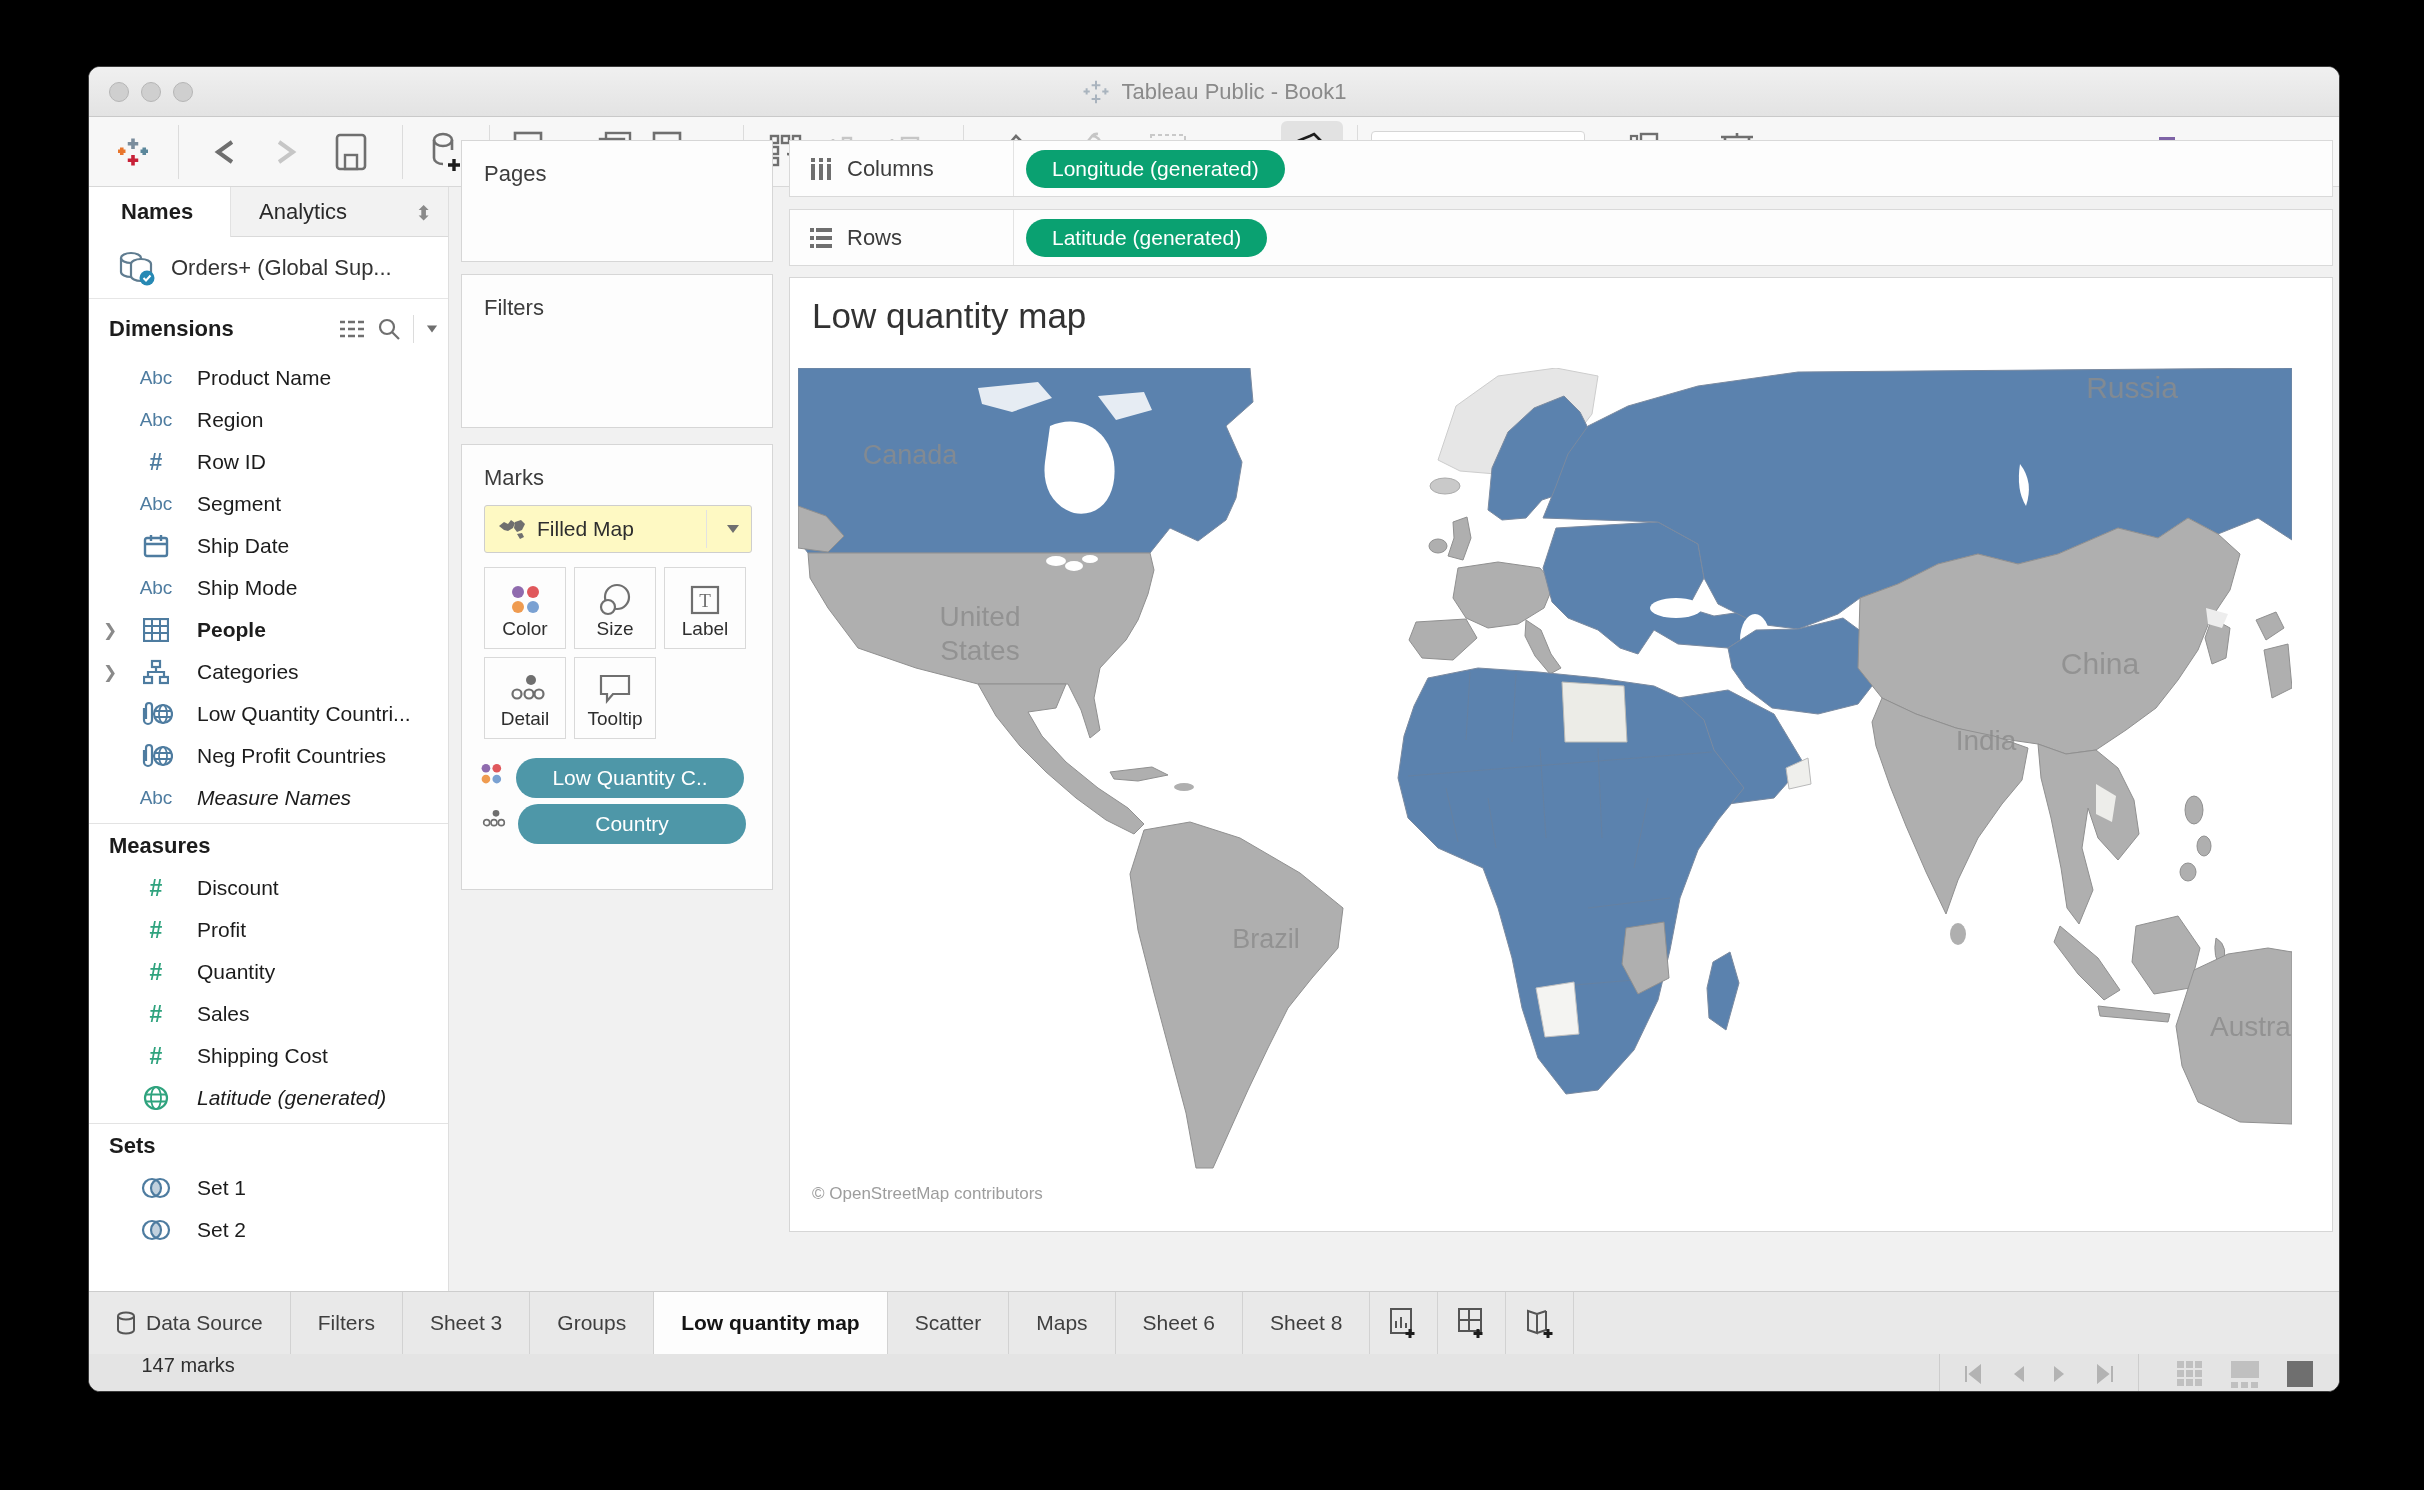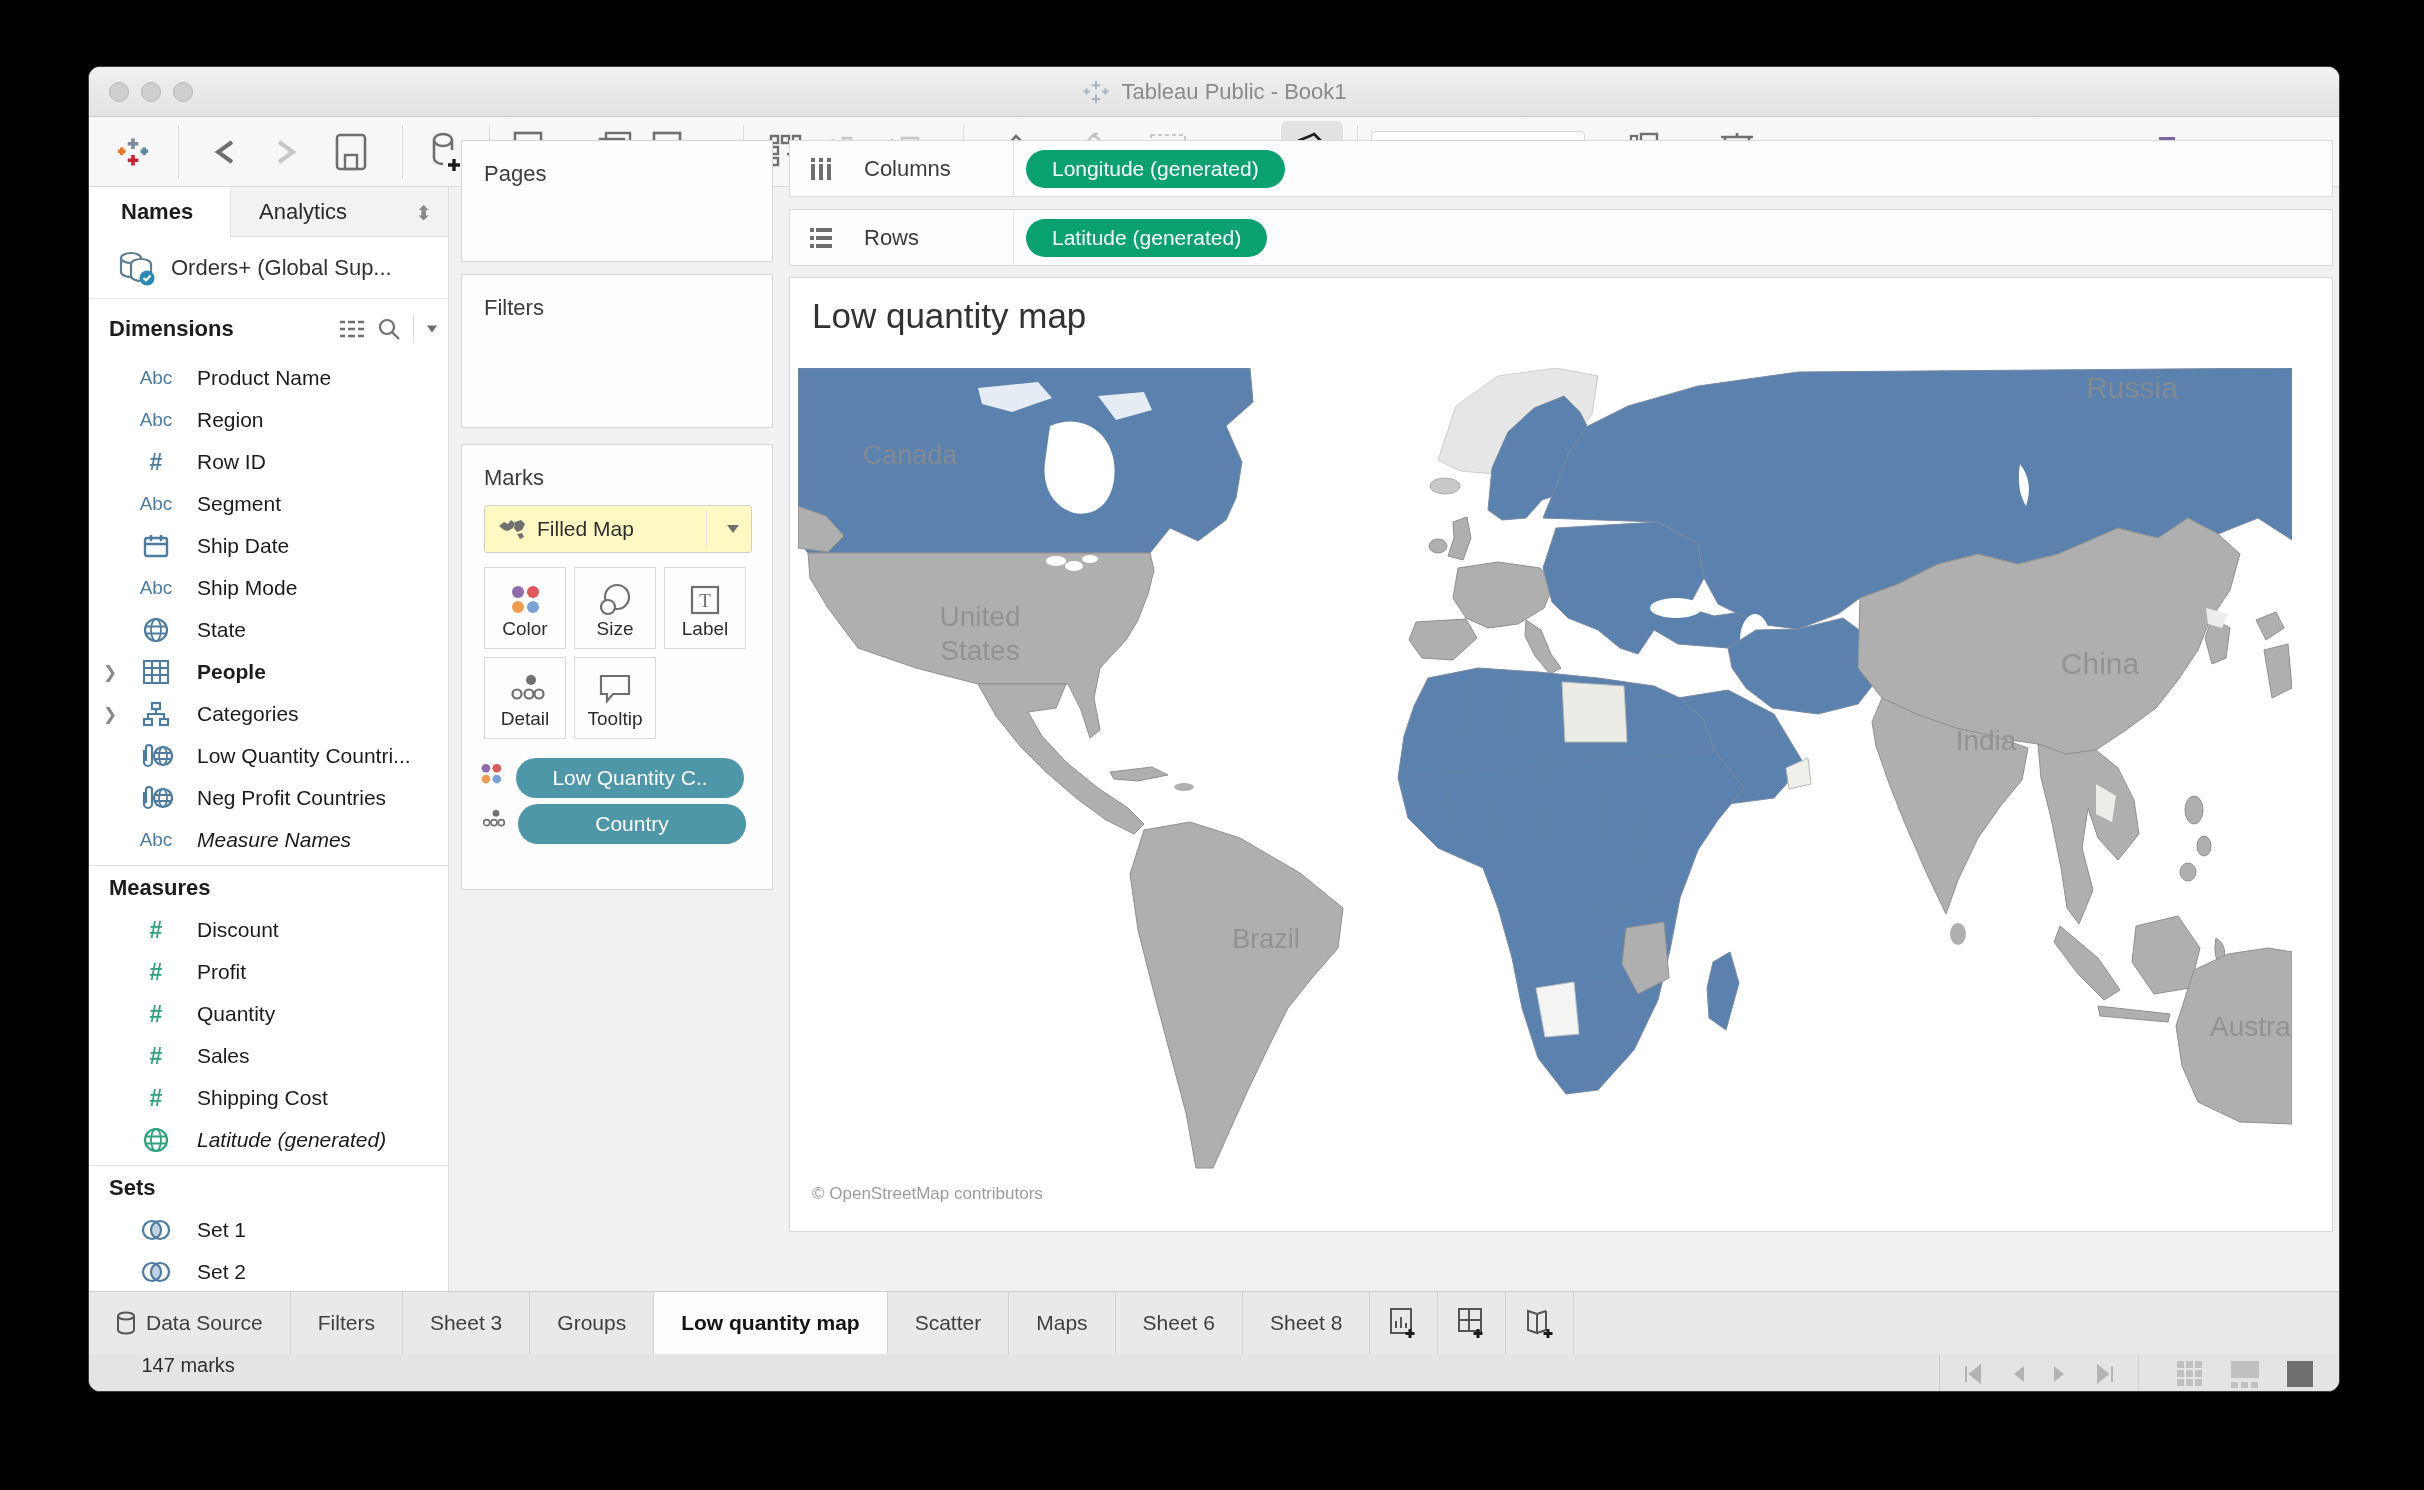--- a/index.html
+++ b/index.html
@@ -74,21 +74,21 @@
           padding-bottom:8px; font-size:19px; color:#2e2e2e; }
   .mbtn svg { position:absolute; top:14px; }
   .mpill-row { position:absolute; left:16px; display:flex; align-items:center; gap:12px; }
   .mpill { height:40px; border-radius:20px; color:#fff; font-size:21px; display:flex; align-items:center;
            justify-content:center; padding:0 20px; width:228px; white-space:nowrap; overflow:hidden;margin-top:8px; }
 
   
   .shelf { position:absolute; left:700px; width:1544px; height:57px; background:#fdfdfd; border:1px solid #d9d9d9;
            display:flex; align-items:center; }
   #shelf-columns { top:73px; } #shelf-rows { top:142px; }
-  .shelf-label { display:flex; align-items:center; gap:30px; padding-left:18px; width:224px; flex:none;
+  .shelf-label { display:flex; align-items:center; gap:13px; padding-left:18px; width:224px; flex:none;
                  font-size:22px; color:#3c3c3c; height:100%; border-right:1px solid #e3e3e3; }
   .gpill { height:38px; border-radius:19px; color:#fff; font-size:21px; display:flex; align-items:center;
            padding:12px 26px; margin-left:12px; }
 
   
   #worksheet { position:absolute; left:700px; top:210px; width:1544px; height:955px; background:#fff; border:1px solid #d6d6d6; }
   #sheet-title { position:absolute; left:22px; top:18px; font-size:35px; color:#323232; }
   #mapwrap { position:absolute; left:8px; top:90px; width:1494px; height:840px; overflow:hidden; }
   #attrib { position:absolute; left:14px; bottom:4px; font-size:17px; color:#9d9d9d; }
   .map-label { fill:#8c8c8c; opacity:.8; font-family:"Liberation Sans",sans-serif; }
@@ -368,30 +368,20 @@
               </svg>
             </span>
             <span class="flabel">Ship Date</span>
           </div>
           <div class="frow">
             <span class="fic">
               <span class="abc-ic" style="color:#4E7CA0">Abc</span>
             </span>
             <span class="flabel">Ship Mode</span>
           </div>
-          <div class="frow">
-            <span class="fic">
-              <svg width="26" height="26" viewBox="0 0 26 26">
-                <circle cx="13" cy="13" r="11" fill="none" stroke="#4E7CA0" stroke-width="2.2"></circle>
-                <ellipse cx="13" cy="13" rx="5" ry="11" fill="none" stroke="#4E7CA0" stroke-width="1.8"></ellipse>
-                <path d="M2 9.5 h22 M2 16.5 h22" stroke="#4E7CA0" stroke-width="1.8"></path>
-              </svg>
-            </span>
-            <span class="flabel">State</span>
-          </div>
           <div class="frow bold">
             <span class="chev">❯</span>
             <span class="fic">
               <svg width="26" height="24" viewBox="0 0 26 24">
                 <rect x="1" y="1" width="24" height="22" fill="none" stroke="#4E7CA0" stroke-width="2.2"></rect>
                 <path d="M1 8 h24 M1 15 h24 M9 1 v22 M17 1 v22" stroke="#4E7CA0" stroke-width="2"></path>
               </svg>
             </span>
             <span class="flabel">People</span>
           </div>

